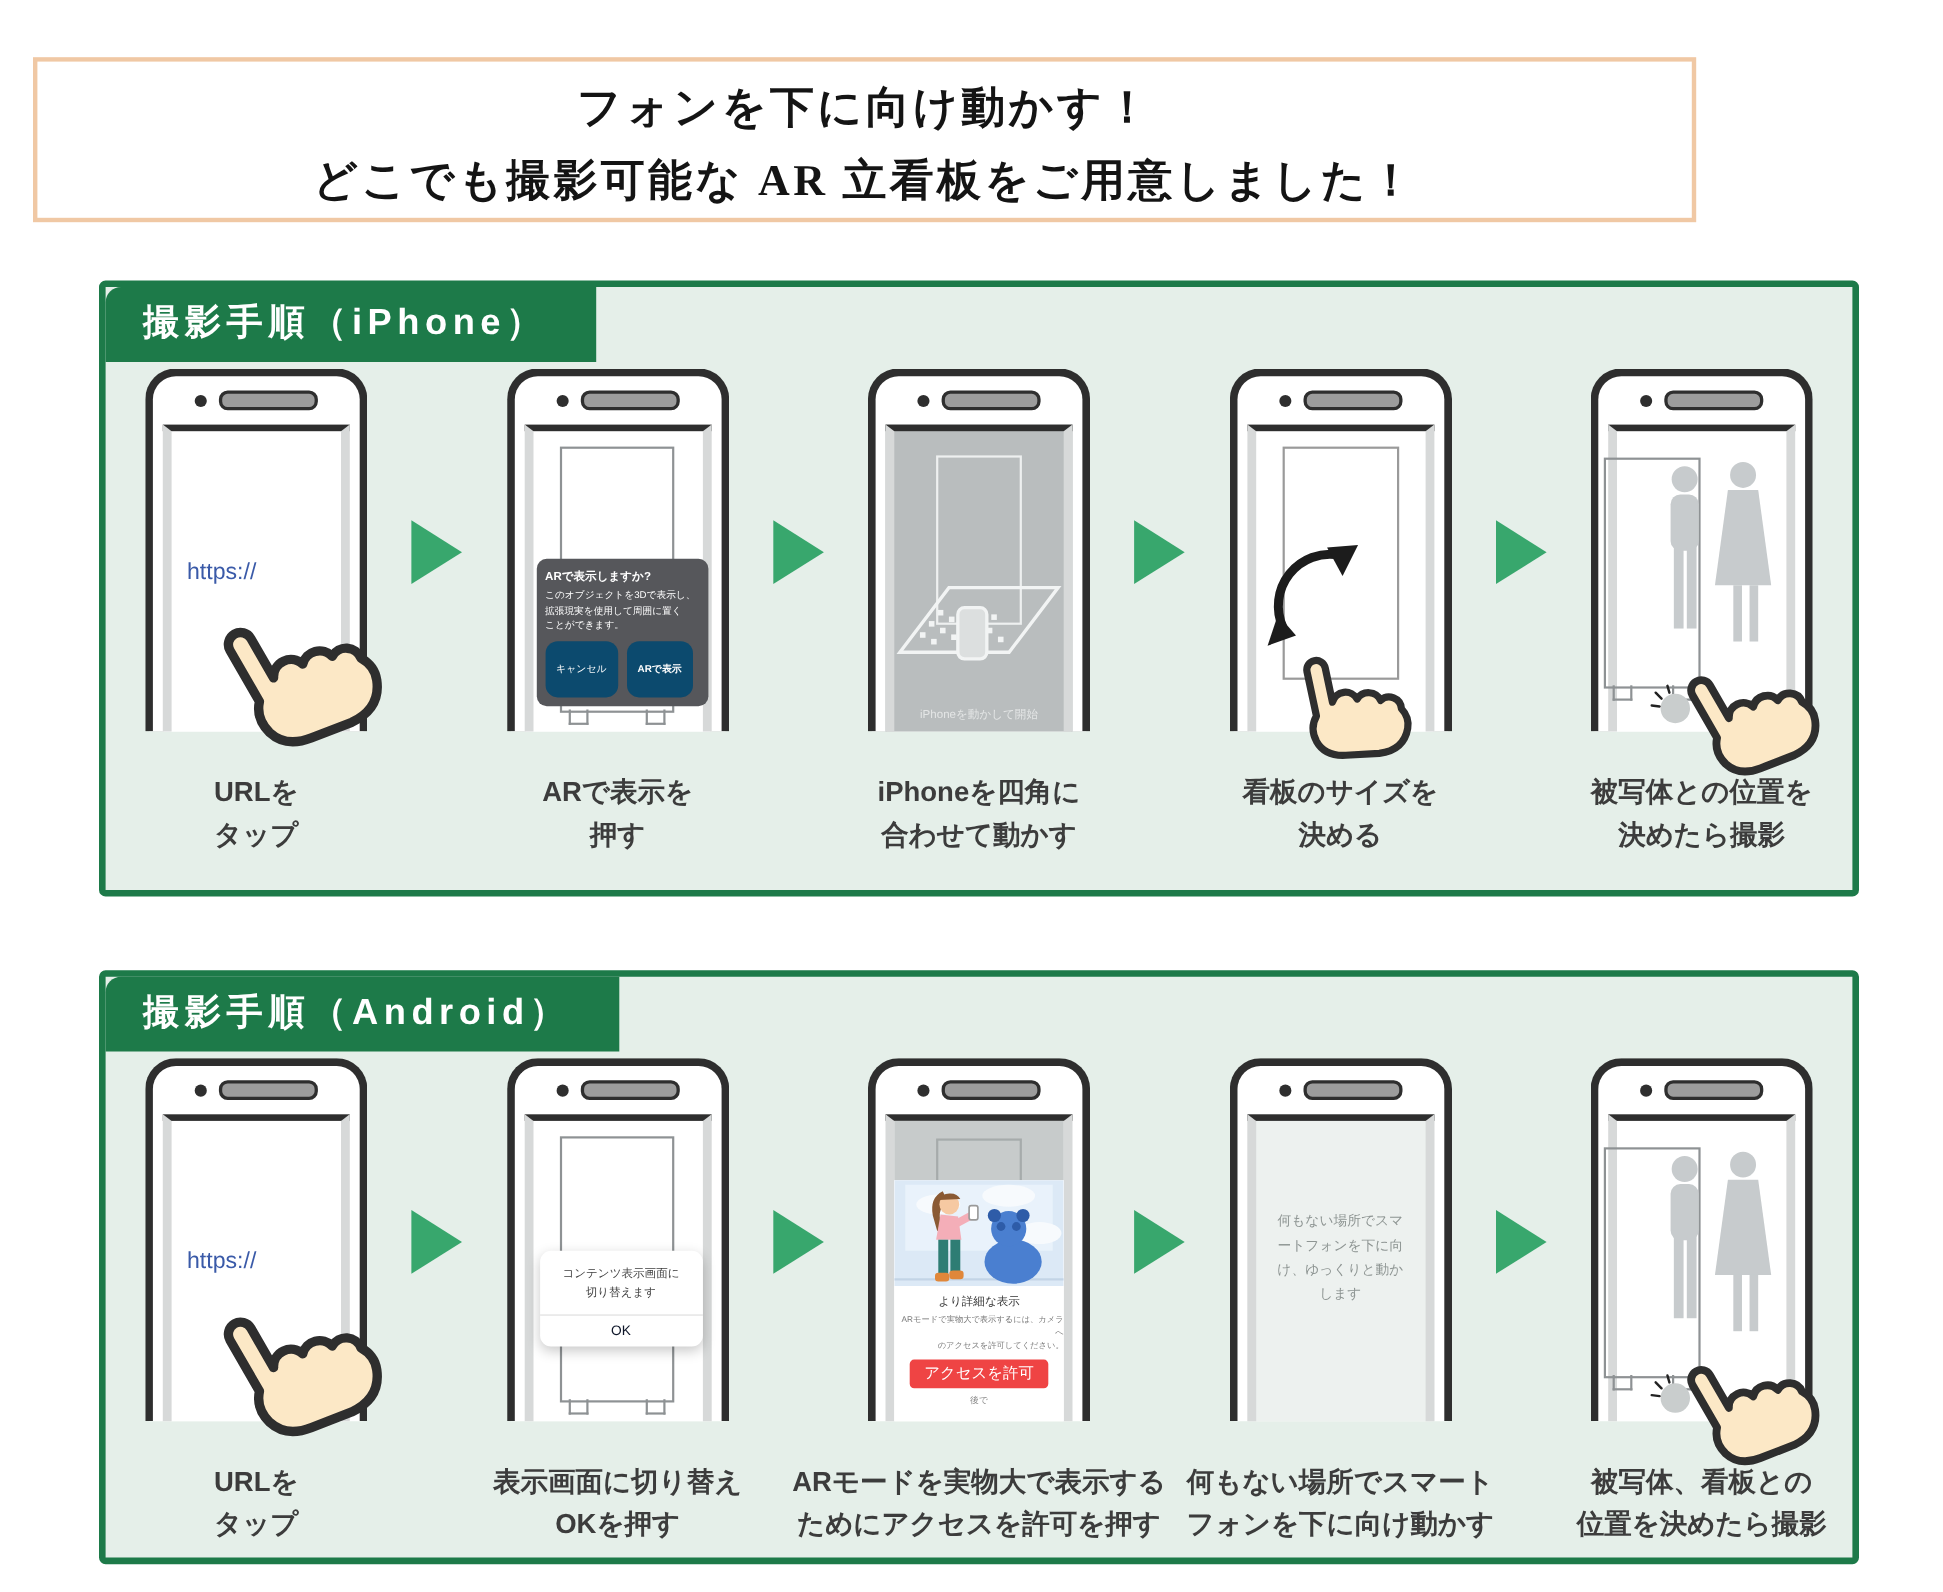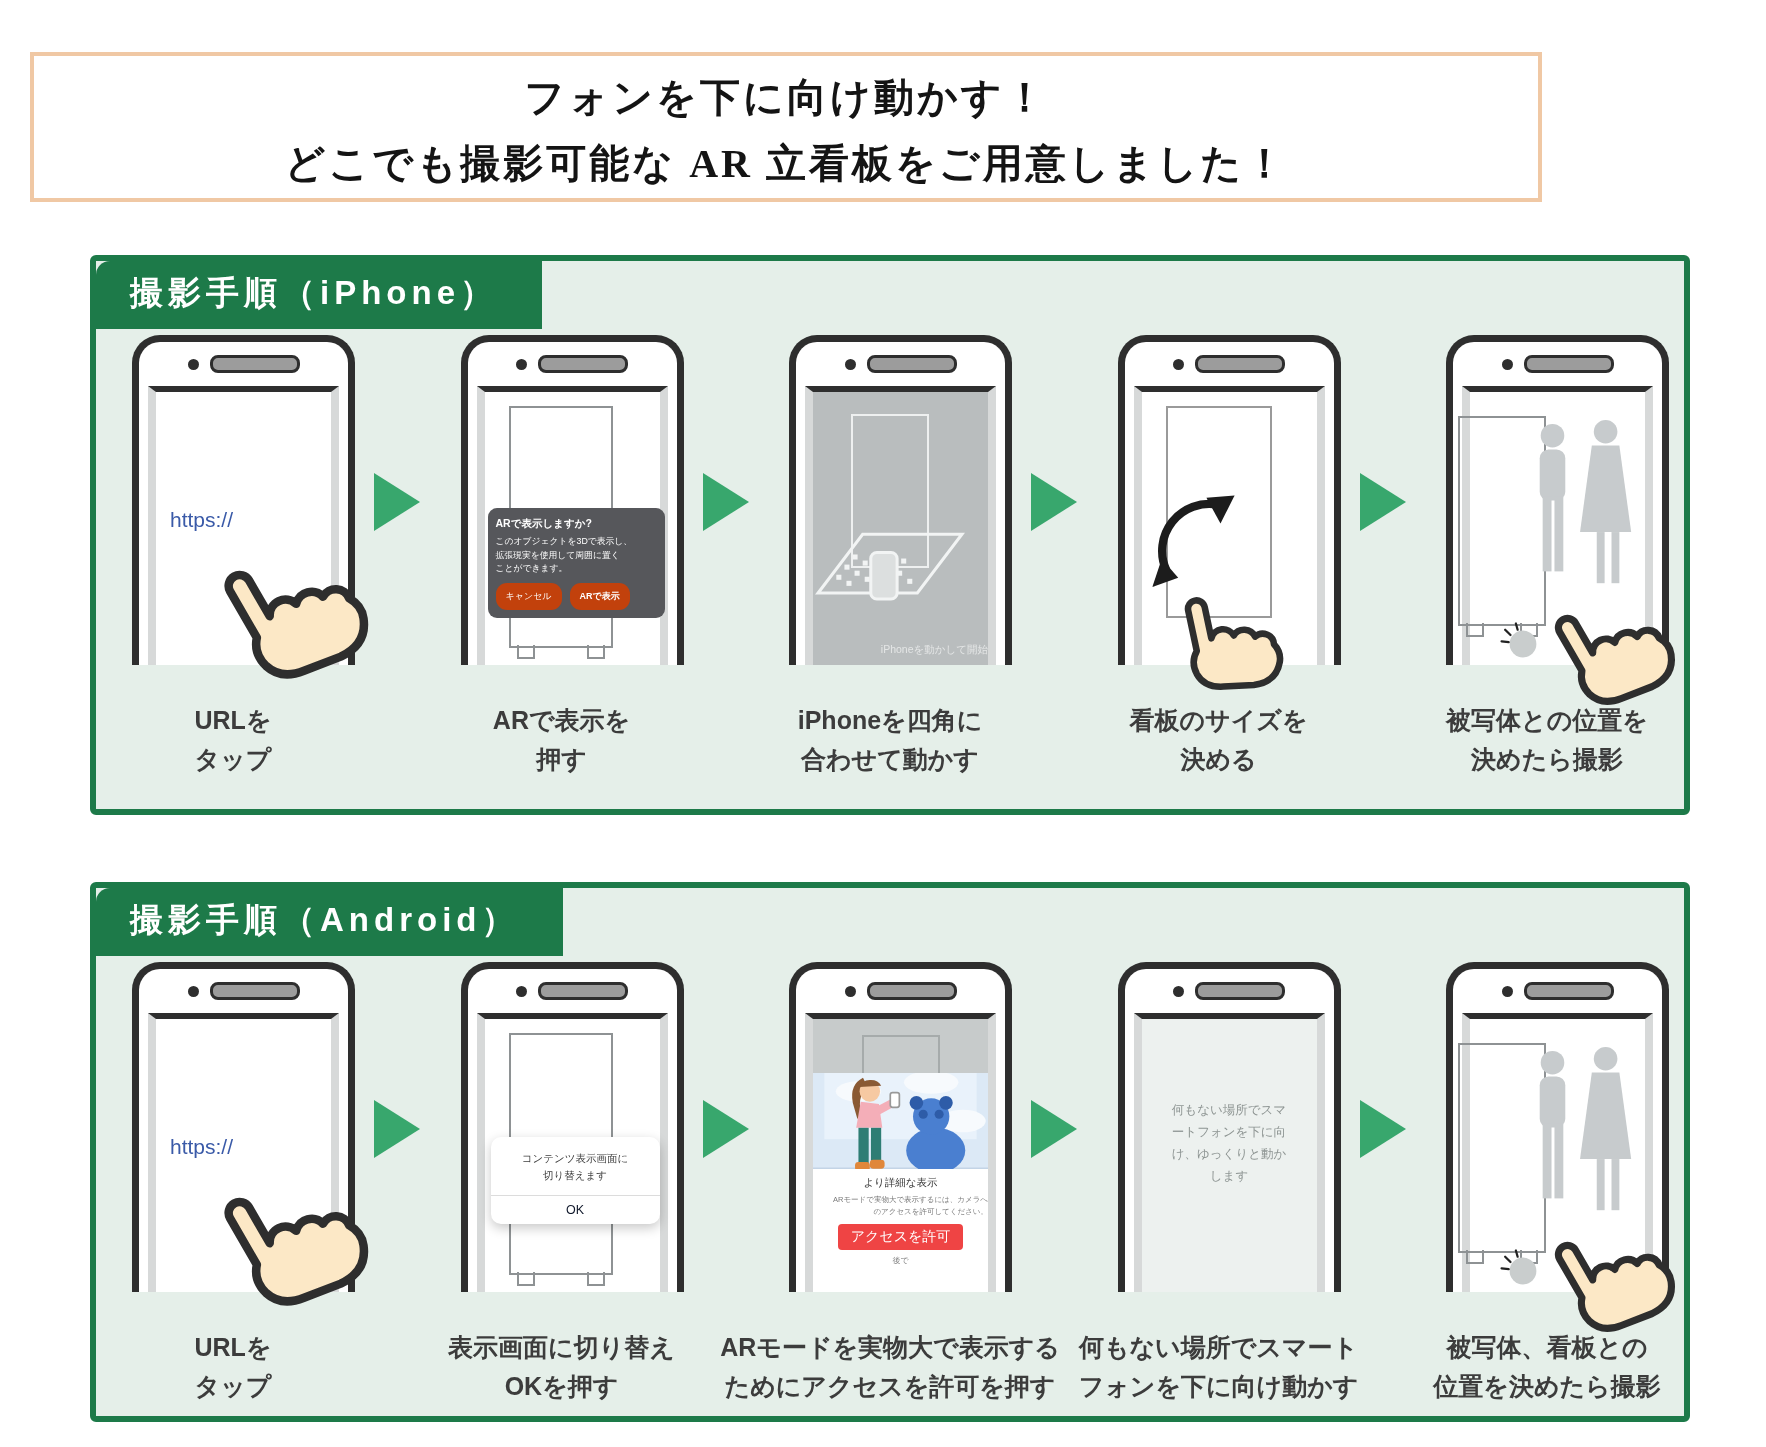--- a/index.html
+++ b/index.html
@@ -24,21 +24,21 @@
        font-size:33px;font-weight:bold;letter-spacing:5px;
        padding:10px 44px 13px 34px;border-radius:14px 0 0 0;}
   .steps{position:absolute;left:0;right:0;top:74px;display:flex;
          justify-content:space-between;align-items:flex-start;padding:0 36px;}
   .step{width:202px;flex:0 0 auto;}
   .arrow-wrap{flex:0 0 auto;margin-top:138px;}
   .tri{width:0;height:0;border-top:29px solid transparent;border-bottom:29px solid transparent;
        border-left:46px solid #38a76d;}
 
   
-  .phone{position:relative;width:223px;height:330px;background:#fff;box-sizing:border-box;
+  .phone{position:relative;width:202px;height:330px;background:#fff;box-sizing:border-box;
          border:7px solid #2e2e2e;border-bottom:none;border-radius:28px 28px 0 0;}
   .bezel{height:44px;display:flex;align-items:center;justify-content:center;gap:11px;}
   .cam{width:11px;height:11px;border-radius:50%;background:#2e2e2e;}
   .spk{width:84px;height:12px;background:#9c9c9c;border:3px solid #2e2e2e;border-radius:8px;}
   .screen{position:absolute;left:9px;right:9px;top:44px;bottom:0;background:#fff;
           border-top:6px solid #2e2e2e;border-left:8px solid #d7d9d9;border-right:8px solid #d7d9d9;}
   .screen.gray{background:#b9bdbe;}
   .screen.pale{background:#edf1ef;}
 
   .caption{margin-top:36px;margin-left:50%;transform:translateX(-50%);
@@ -56,27 +56,27 @@
   .url{position:absolute;left:14px;top:116px;font-size:21px;color:#3a5aa8;}
   .hand-url{right:-42px;bottom:-28px;width:158px;transform:rotate(-30deg);}
 
   
   .sign2{left:24px;top:14px;width:100px;height:238px;}
   .ar-dialog{position:absolute;left:3px;right:-5px;top:116px;background:#56575b;border-radius:9px;
              padding:9px 8px 8px;color:#fff;z-index:3;}
   .ar-title{font-size:10.5px;font-weight:bold;margin-bottom:4px;}
   .ar-body{font-size:8.8px;line-height:1.55;}
   .ar-btns{display:flex;gap:8px;margin-top:7px;}
-  .ar-btn{background:#c2410c;border-radius:11px;padding:7px 10px;font-size:9px;}
+  .ar-btn{background:#0c4a6e;border-radius:11px;padding:19px 10px;font-size:9px;}
   .ar-btn.strong{font-weight:bold;}
 
   
   .sign-wire{position:absolute;left:38px;top:22px;width:74px;height:150px;border:2.5px solid #eef0f0;}
   .plane{position:absolute;left:-1px;top:126px;width:154px;}
-  .move-prompt{position:absolute;bottom:8px;left:0;right:0;text-align:right;
+  .move-prompt{position:absolute;bottom:8px;left:0;right:0;text-align:center;
                color:#e4e6e6;font-size:10.5px;}
 
   
   .sign4{left:24px;top:14px;width:102px;height:208px;border-color:#9a9a9a;}
   .rot-arrow{position:absolute;left:8px;top:94px;width:94px;z-index:4;}
   .hand-resize{left:26px;bottom:-38px;width:122px;transform:rotate(-12deg);}
 
   
   .sign5{left:-12px;top:24px;width:84px;height:206px;}
   .people{position:absolute;right:4px;top:26px;width:118px;}

